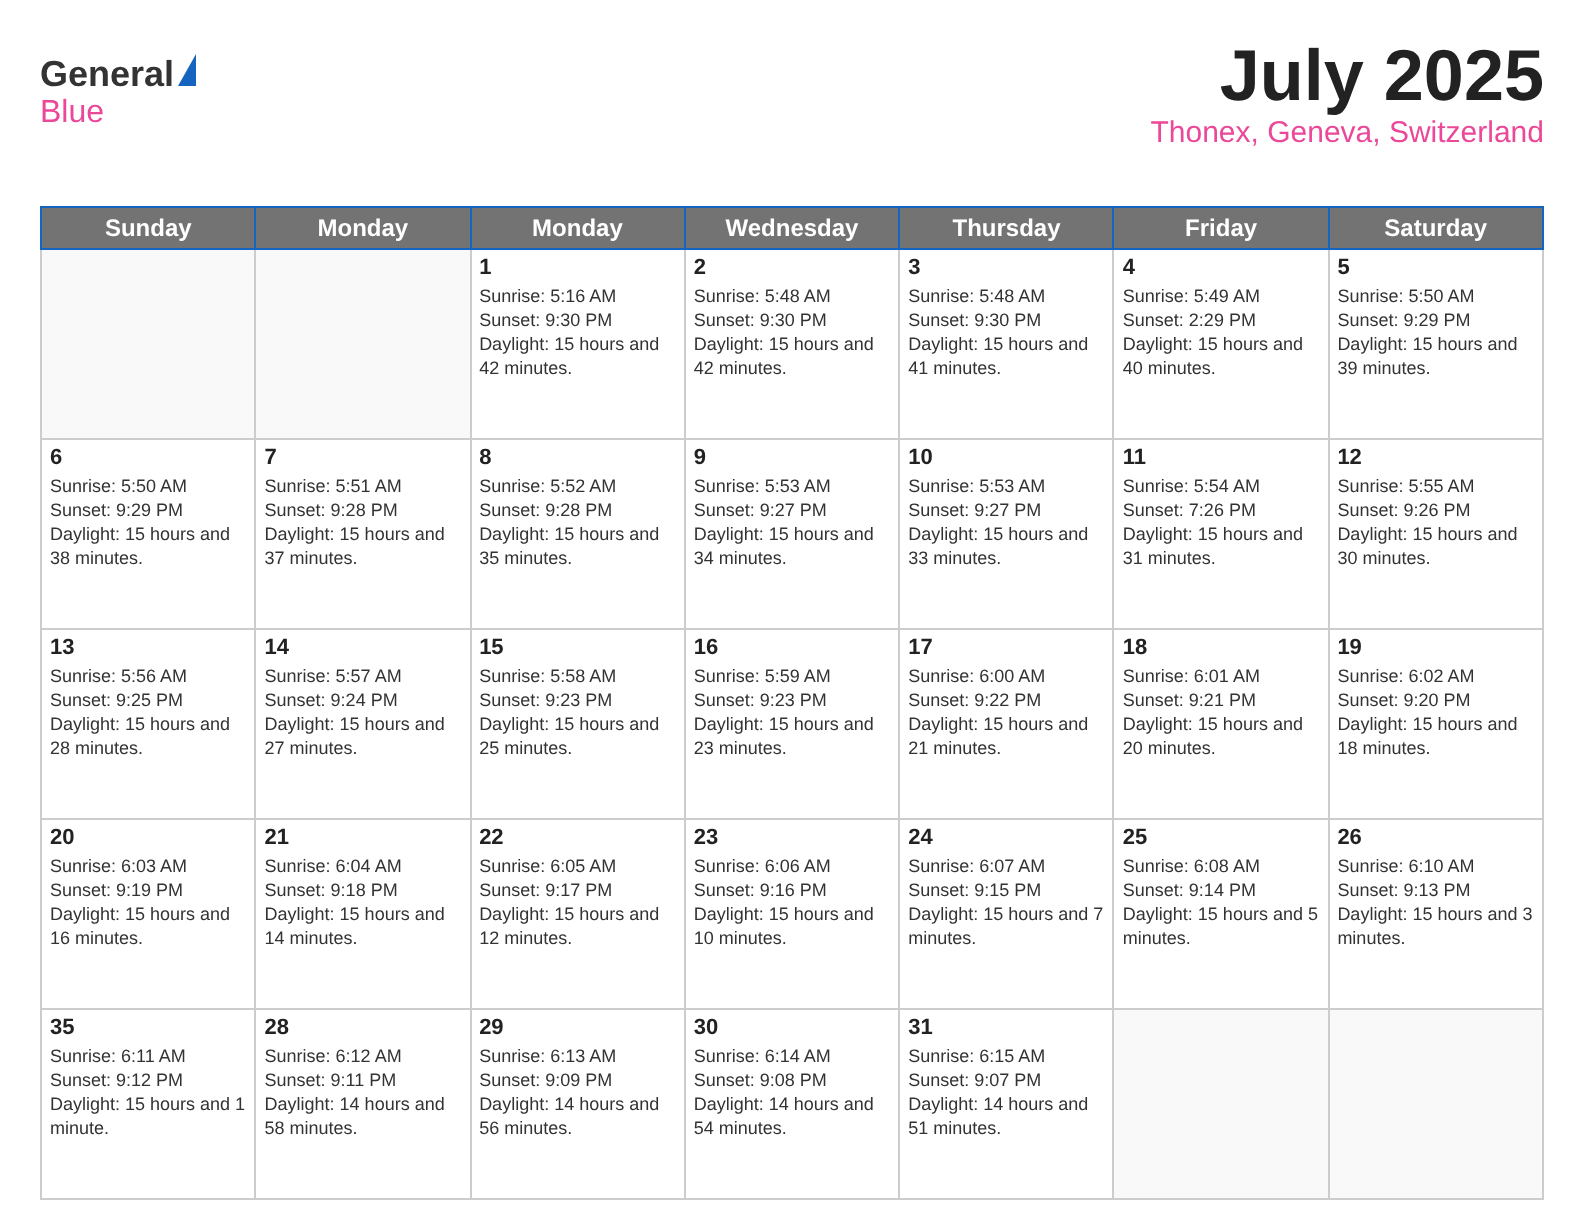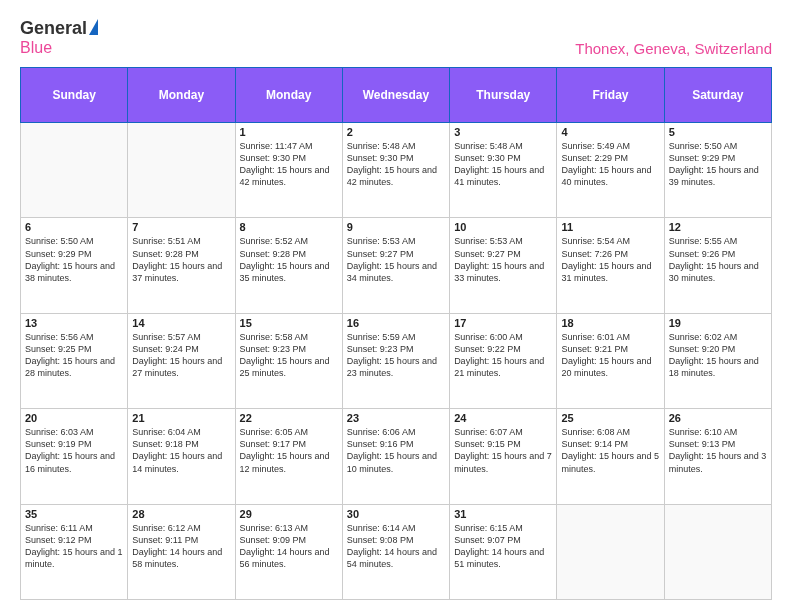--- a/index.html
+++ b/index.html
@@ -13,22 +13,22 @@
     .page {
       width: 792px;
       height: 612px;
       padding: 18px 20px 12px 20px;
       display: flex;
       flex-direction: column;
     }
     .header {
       display: flex;
       justify-content: space-between;
-      align-items: flex-end;
-      margin-bottom: 10px;
+      align-items: center;
+      margin-bottom: 28px;
     }
     .logo {
       display: flex;
       flex-direction: column;
       align-items: flex-start;
     }
     .logo-text {
       display: flex;
       align-items: center;
       font-size: 18px;
@@ -59,26 +59,26 @@
       color: #ec4899;
     }
     .calendar {
       flex: 1;
       border: 1px solid #ccc;
       border-collapse: collapse;
       width: 100%;
       table-layout: fixed;
     }
     .calendar th {
-      background-color: #8b5cf6;
+      background-color: #737373;
       color: #fff;
       text-align: center;
       font-size: 12px;
       font-weight: bold;
-      padding: 20px 2px;
+      padding: 3px 2px;
       border: 1px solid #1565c0;
     }
     .calendar td {
       border: 1px solid #ccc;
       vertical-align: top;
       padding: 3px 4px;
       font-size: 9.5px;
       color: #222;
       height: 88px;
       background: #fff;
@@ -104,20 +104,21 @@
 <div class="page">
   <div class="header">
     <div class="logo">
       <div class="logo-text">
         <span class="logo-general">General</span>
         <div class="logo-triangle"></div>
       </div>
       <span class="logo-blue">Blue</span>
     </div>
     <div class="title-block">
+      <div class="title-month">July 2025</div>
       <div class="title-location">Thonex, Geneva, Switzerland</div>
     </div>
   </div>
 
   <table class="calendar">
     <thead>
       <tr>
       <th>Sunday</th>
           <th>Monday</th>
           <th>Monday</th>
@@ -126,21 +127,21 @@
           <th>Friday</th>
           <th>Saturday</th>
         </tr>
     </thead>
     <tbody id="calendar-body">
     <tr>
           <td class="empty"></td>
           <td class="empty"></td>
           <td>
             <span class="day-num">1</span>
-            <div class="cell-detail">Sunrise: 11:47 AM
+            <div class="cell-detail">Sunrise: 5:16 AM
 Sunset: 9:30 PM
 Daylight: 15 hours
 and 42 minutes.</div>
           </td>
           <td>
             <span class="day-num">2</span>
             <div class="cell-detail">Sunrise: 5:48 AM
 Sunset: 9:30 PM
 Daylight: 15 hours
 and 42 minutes.</div>

